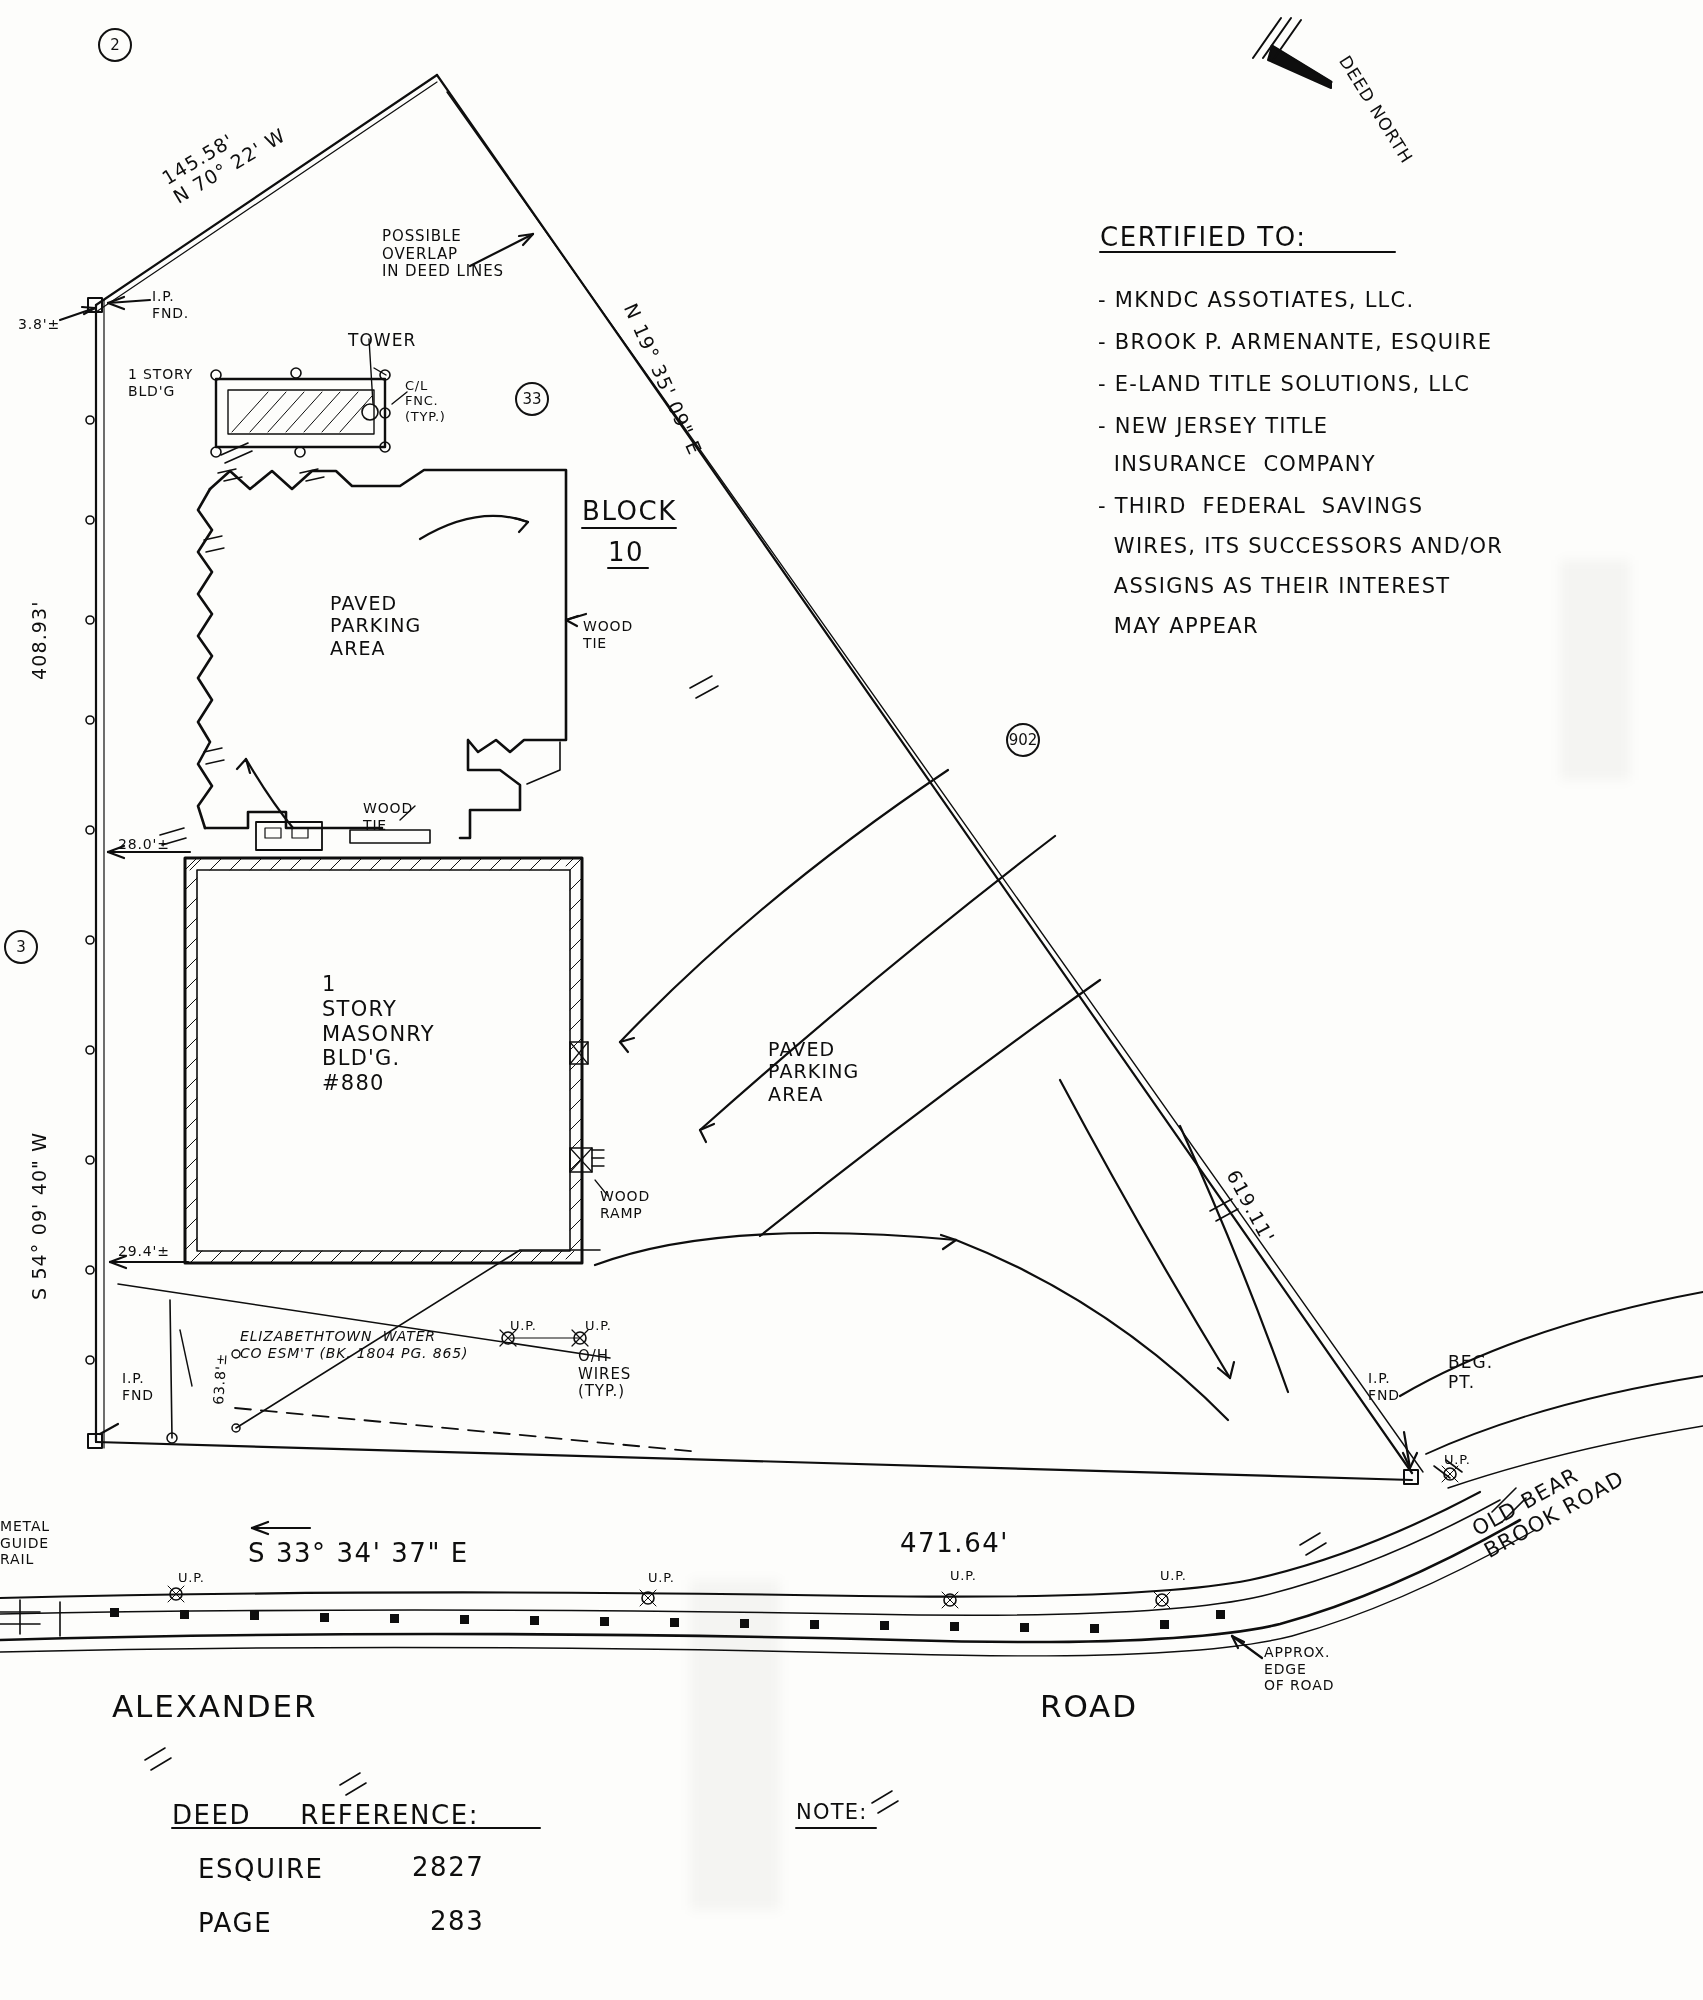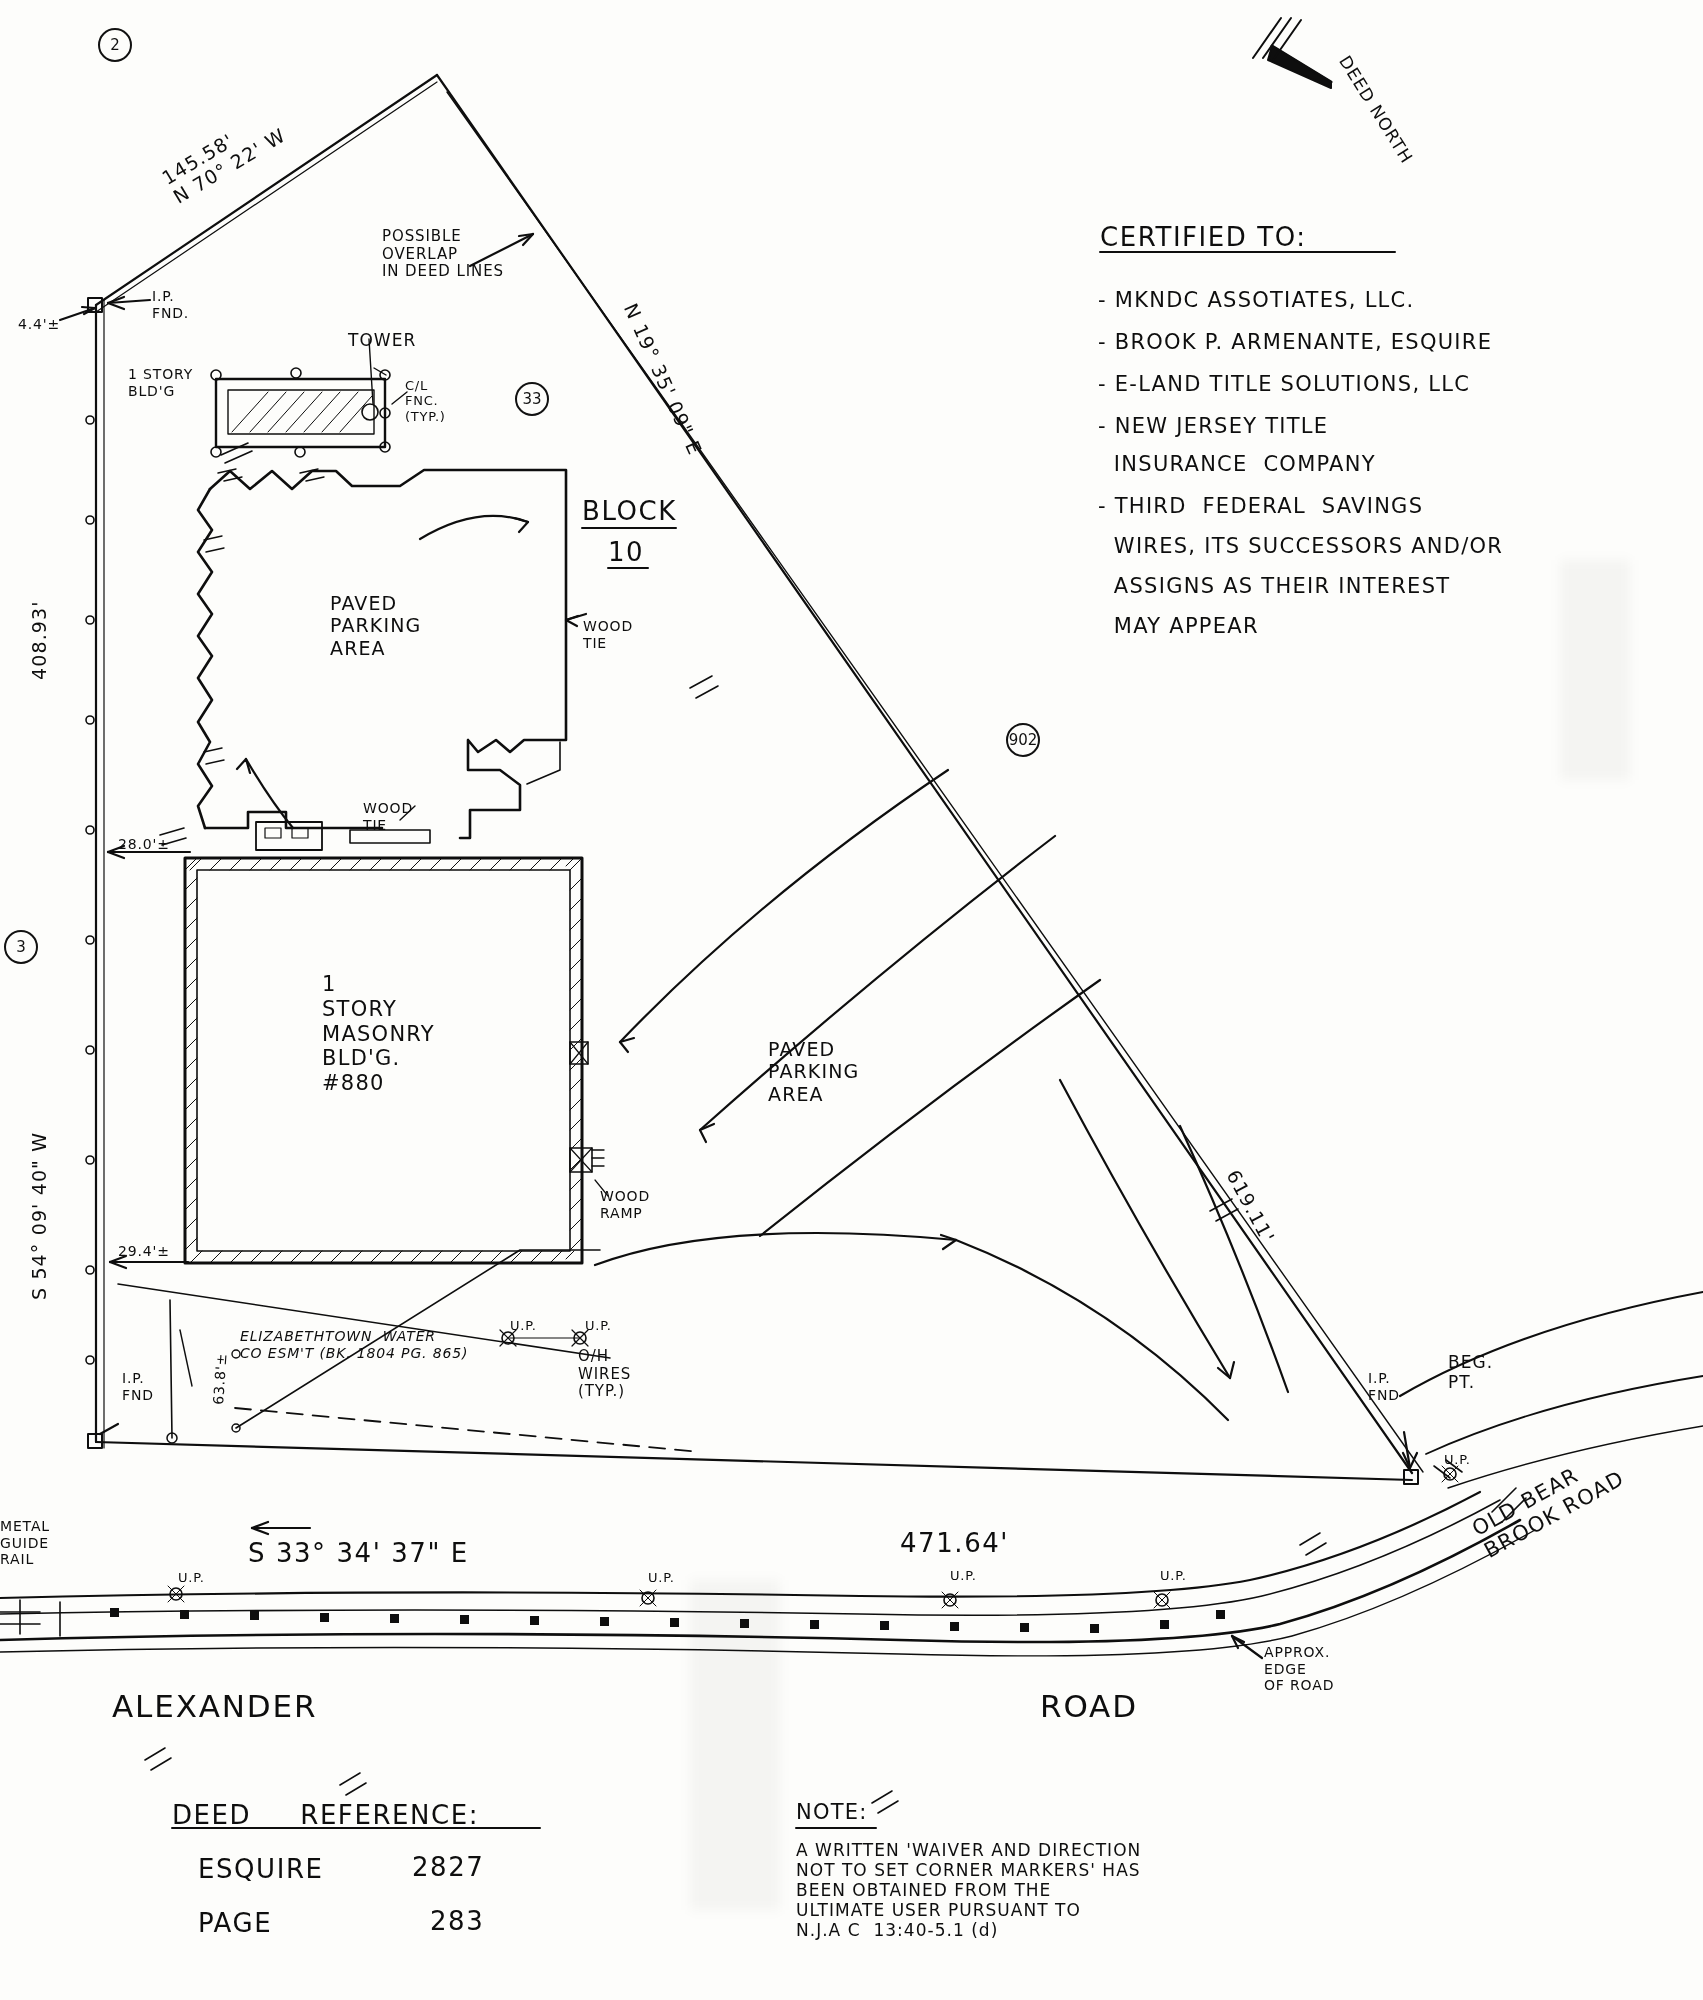--- a/index.html
+++ b/index.html
@@ -345,21 +345,21 @@
 N 70° 22' W</div>
   <div class="lbl hand s18 rot-n1935" style="left:640px;top:300px;">N 19° 35' 09" E</div>
   <div class="lbl hand s18 rot-40893" style="left:28px;top:680px;">408.93'</div>
   <div class="lbl hand s18 rot-55409" style="left:28px;top:1300px;">S 54° 09' 40" W</div>
   <div class="lbl hand s18 rot-619" style="left:1242px;top:1166px;">619.11'</div>
   <div class="lbl hand s22" style="left:248px;top:1538px;">S 33° 34' 37" E</div>
   <div class="lbl hand s22" style="left:900px;top:1528px;">471.64'</div>
   <div class="lbl hand s13 rot-638" style="left:210px;top:1404px;">63.8'±</div>
   <div class="lbl hand s13" style="left:118px;top:836px;">28.0'±</div>
   <div class="lbl hand s13" style="left:118px;top:1243px;">29.4'±</div>
-  <div class="lbl hand s13" style="left:18px;top:316px;">4.4'±</div>
+  <div class="lbl hand s13" style="left:18px;top:316px;">3.8'±</div>
 
   <div class="lbl hand s14" style="left:382px;top:228px;">POSSIBLE
 OVERLAP
 IN DEED LINES</div>
   <div class="lbl hand s13" style="left:152px;top:288px;">I.P.
 FND.</div>
   <div class="lbl hand s13" style="left:122px;top:1370px;">I.P.
 FND</div>
   <div class="lbl hand s13" style="left:1368px;top:1370px;">I.P.
 FND</div>
@@ -434,19 +434,14 @@
   <div class="lbl hand s20 rot-oldbear" style="left:1468px;top:1520px;">OLD BEAR
 BROOK ROAD</div>
 
   <div class="lbl hand s22" style="left:172px;top:1800px;">DEED     REFERENCE:</div>
   <div class="lbl hand s22" style="left:198px;top:1854px;">ESQUIRE</div>
   <div class="lbl hand s22" style="left:412px;top:1852px;">2827</div>
   <div class="lbl hand s22" style="left:198px;top:1908px;">PAGE</div>
   <div class="lbl hand s22" style="left:430px;top:1906px;">283</div>
 
   <div class="lbl hand s20" style="left:796px;top:1800px;text-align:right;">NOTE:</div>
-  <div class="lbl hand s16" style="left:796px;top:1840px;">A WRITTEN 'WAIVER AND DIRECTION
-NOT TO SET CORNER MARKERS' HAS
-BEEN OBTAINED FROM THE
-ULTIMATE USER PURSUANT TO
-N.J.A C  13:40-5.1 (d)</div>
 
 </div>
 
 </body></html>

